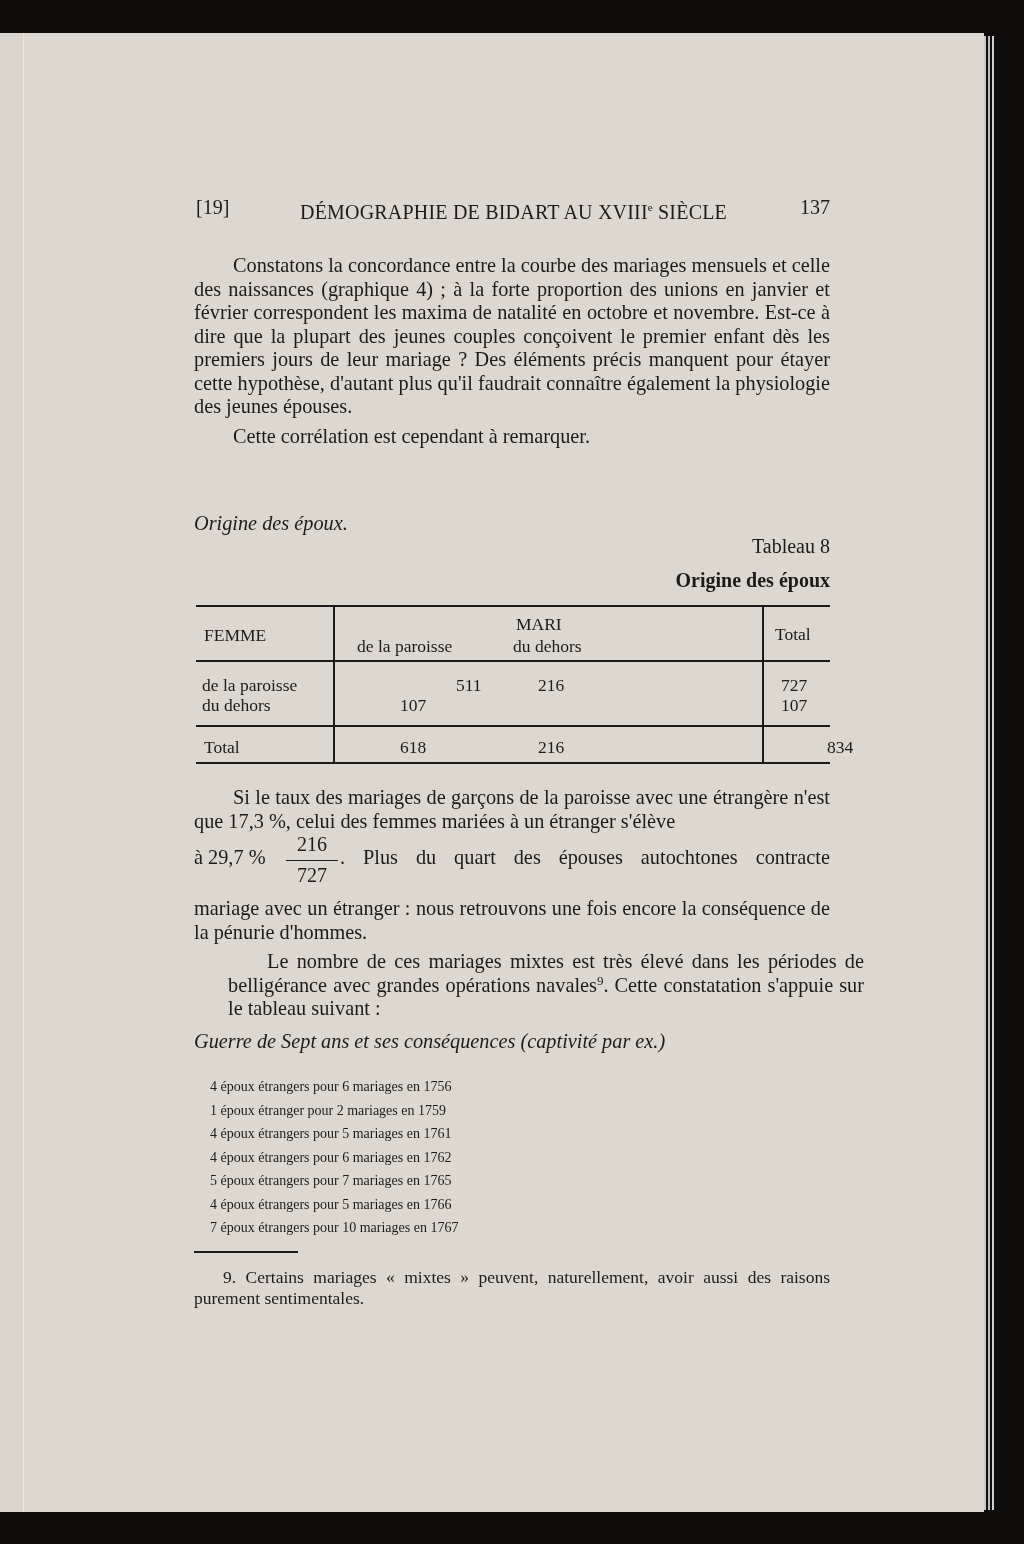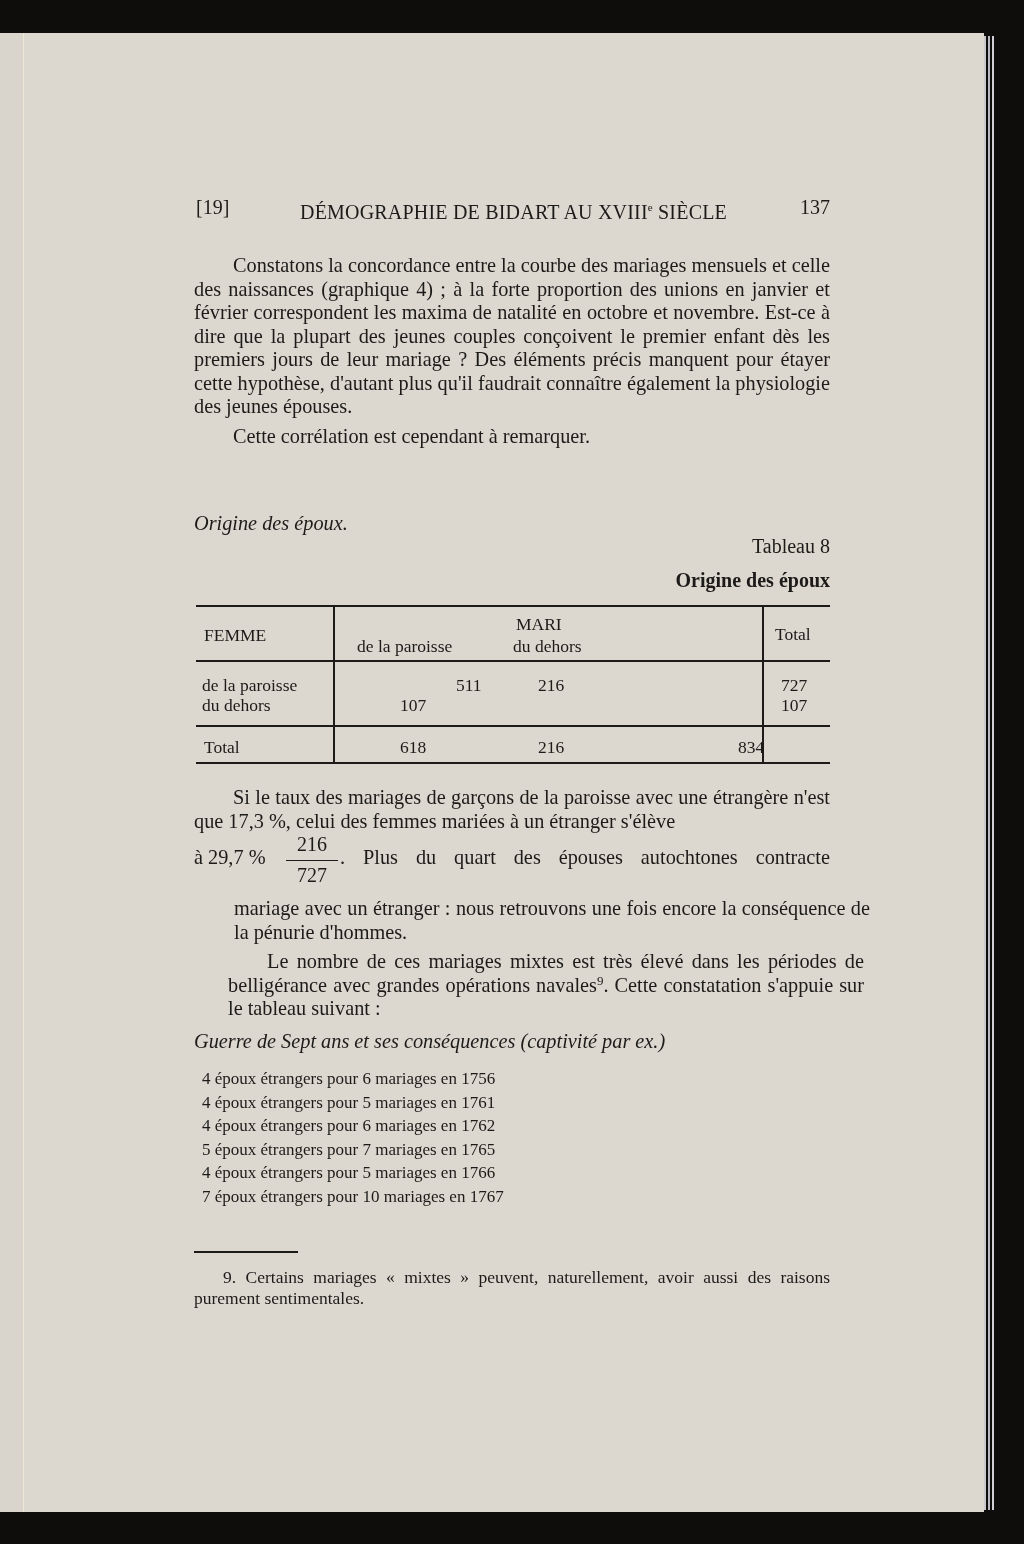--- a/index.html
+++ b/index.html
@@ -42,22 +42,22 @@
   .tab-caption { position: absolute; left: 194px; width: 636px; text-align: right; font-size: 20px; }
   .tab-title { font-weight: bold; }
 
   .tbl-line { position: absolute; left: 196px; width: 634px; height: 1.5px; background: #1d1b19; }
   .tbl-vline { position: absolute; width: 1.5px; background: #1d1b19; top: 605px; height: 157px; }
   .cell { position: absolute; font-size: 17.5px; line-height: 20px; white-space: nowrap; }
 
   .frac { position: absolute; font-size: 20px; line-height: 22px; text-align: center; width: 54px; }
   .frac-bar { position: absolute; left: 286px; top: 860px; width: 52px; height: 1.2px; background: #1d1b19; }
 
-  .list { position: absolute; left: 194px; top: 1059px; margin: 8px; padding: 0; list-style: none;
-    font-size: 17px; line-height: 23.5px; }
+  .list { position: absolute; left: 194px; top: 1059px; margin: 16px; padding: 0; list-style: none;
+    font-size: 14px; line-height: 23.5px; }
   .footnote-rule { position: absolute; left: 194px; top: 1251px; width: 104px; height: 1.5px; background: #1d1b19; }
   .footnote { position: absolute; left: 194px; top: 1267px; width: 636px; font-size: 17.5px; line-height: 20.5px; text-align: justify; text-indent: 29px; margin: 0; }
   .footnote sup, .para sup { font-size: 13px; vertical-align: 7px; line-height: 0; }
 </style>
 </head>
 <body>
 
 <div class="page-left-strip"></div>
 <div class="page"></div>
 <div class="page-stack" style="left:984px;"></div>
@@ -98,37 +98,38 @@
   <div class="cell" style="left:781px; top:675px;">727</div>
 
   <div class="cell" style="left:202px; top:695px;">du dehors</div>
   <div class="cell" style="left:400px; top:695px;">107</div>
   <div class="cell" style="left:538px; top:695px;"></div>
   <div class="cell" style="left:781px; top:695px;">107</div>
 
   <div class="cell" style="left:204px; top:737px;">Total</div>
   <div class="cell" style="left:400px; top:737px;">618</div>
   <div class="cell" style="left:538px; top:737px;">216</div>
-  <div class="cell" style="left:738px; top:737px;font-family:Liberation Serif, serif;">834</div>
+  <div class="cell" style="left:827px; top:737px;font-family:Liberation Serif, serif;">834</div>
 </div>
 
 <p class="para" style="top:786px;">Si le taux des mariages de garçons de la paroisse avec une étrangère n'est que 17,3 %, celui des femmes mariées à un étranger s'élève</p>
 <div class="para noindent" style="top:846px; width:90px;">à 29,7 %</div>
 <div class="frac" style="left:285px; top:833px;">216</div>
 <div class="frac-bar"></div>
 <div class="frac" style="left:285px; top:864px;">727</div>
 <div class="para noindent" style="top:846px; left:340px; width:490px; text-align:justify; text-align-last:justify;">. Plus du quart des épouses autochtones contracte</div>
-<p class="para noindent" style="top:897px;margin-left:40px;">mariage avec un étranger : nous retrouvons une fois encore la conséquence de la pénurie d'hommes.</p>
+<p class="para noindent" style="top:897px;">mariage avec un étranger : nous retrouvons une fois encore la conséquence de la pénurie d'hommes.</p>
 
 <p class="para" style="top:950px;margin-left:34px;"><span>Le nombre de ces mariages mixtes est très élevé dans les périodes de belligérance avec grandes opérations navales</span><sup>9</sup><span>. Cette constatation s'appuie sur le tableau suivant :</span></p>
 
 <p class="para noindent italic" style="top:1030px;">Guerre de Sept ans et ses conséquences (captivité par ex.)</p>
 
 <ul class="list">
   <li>4 époux étrangers pour 6 mariages en 1756</li>
+  <li>1 époux étranger pour 2 mariages en 1759</li>
   <li>4 époux étrangers pour 5 mariages en 1761</li>
   <li>4 époux étrangers pour 6 mariages en 1762</li>
   <li>5 époux étrangers pour 7 mariages en 1765</li>
   <li>4 époux étrangers pour 5 mariages en 1766</li>
   <li>7 époux étrangers pour 10 mariages en 1767</li>
 </ul>
 
 <div class="footnote-rule"></div>
 <p class="footnote"><span>9.</span><span> Certains mariages « mixtes » peuvent, naturellement, avoir aussi des raisons purement sentimentales.</span></p>
 

